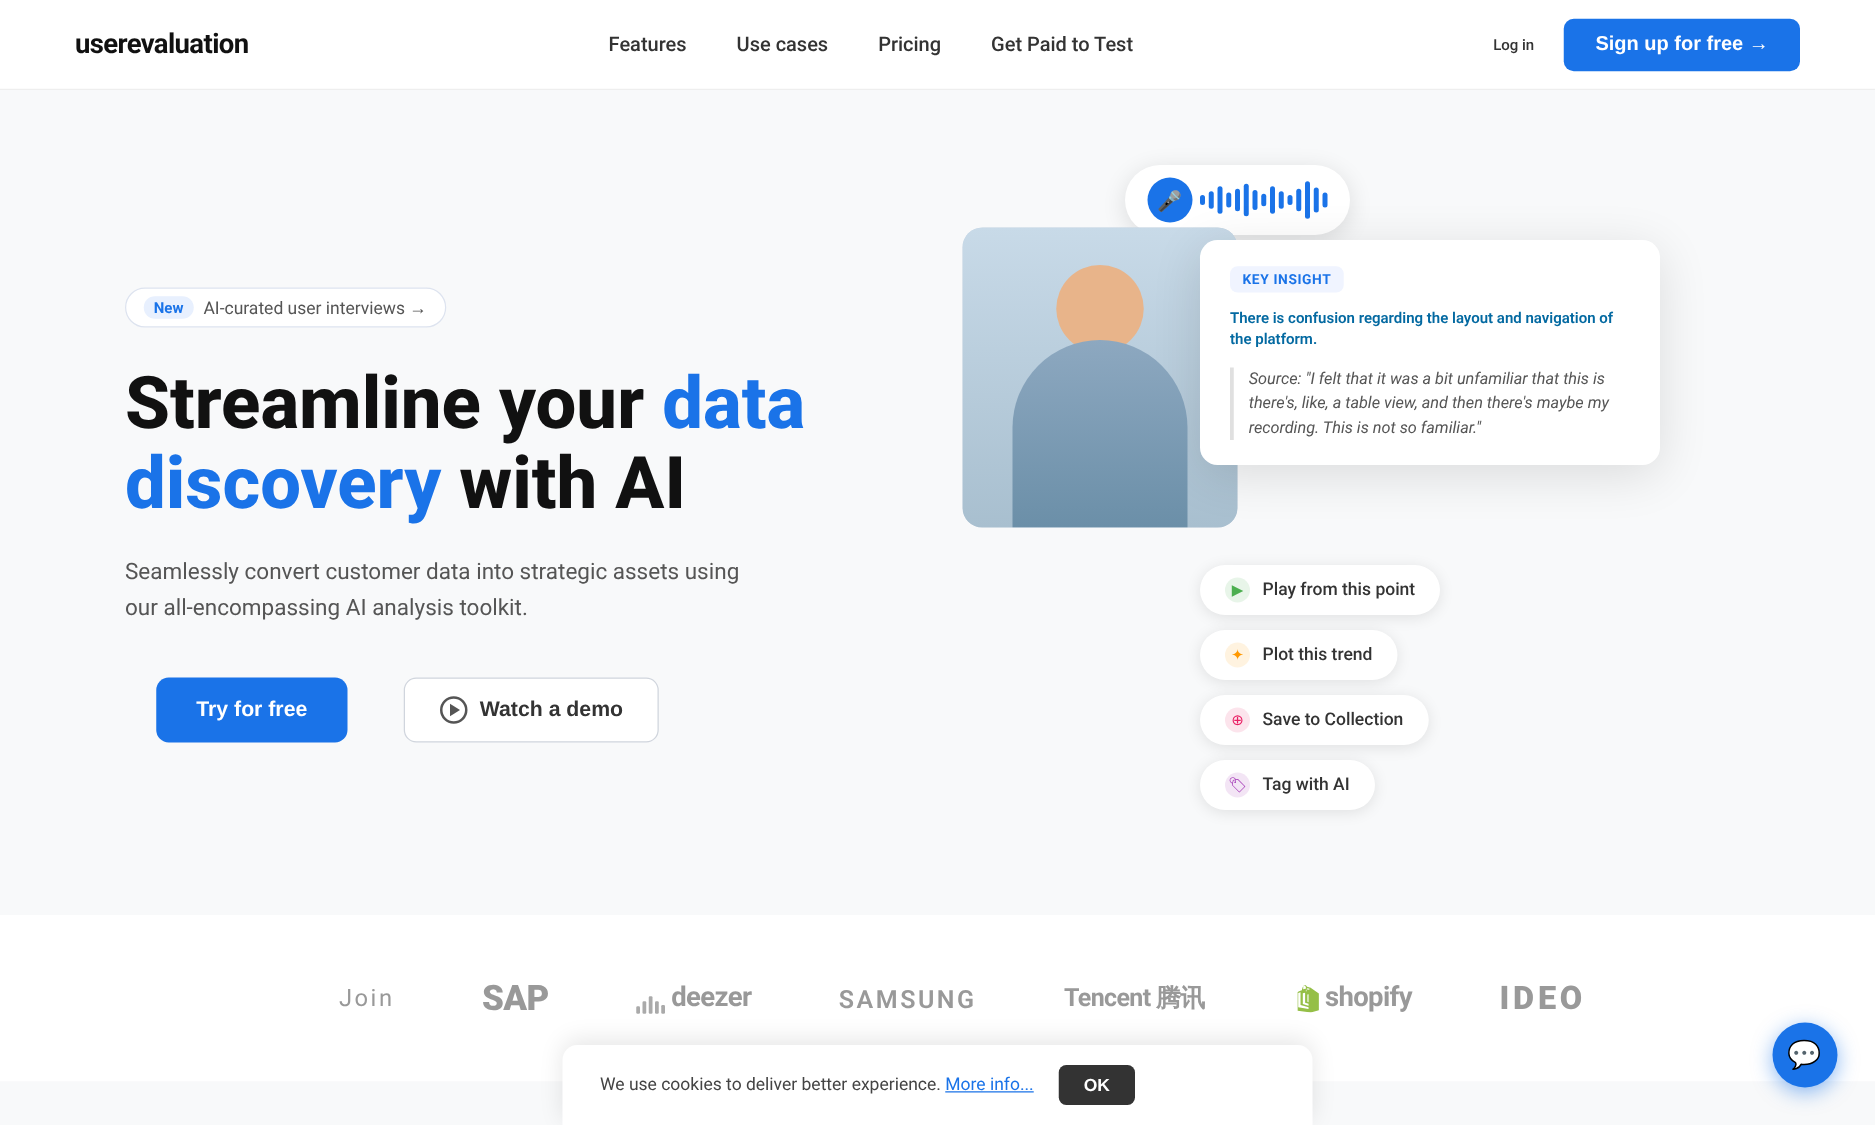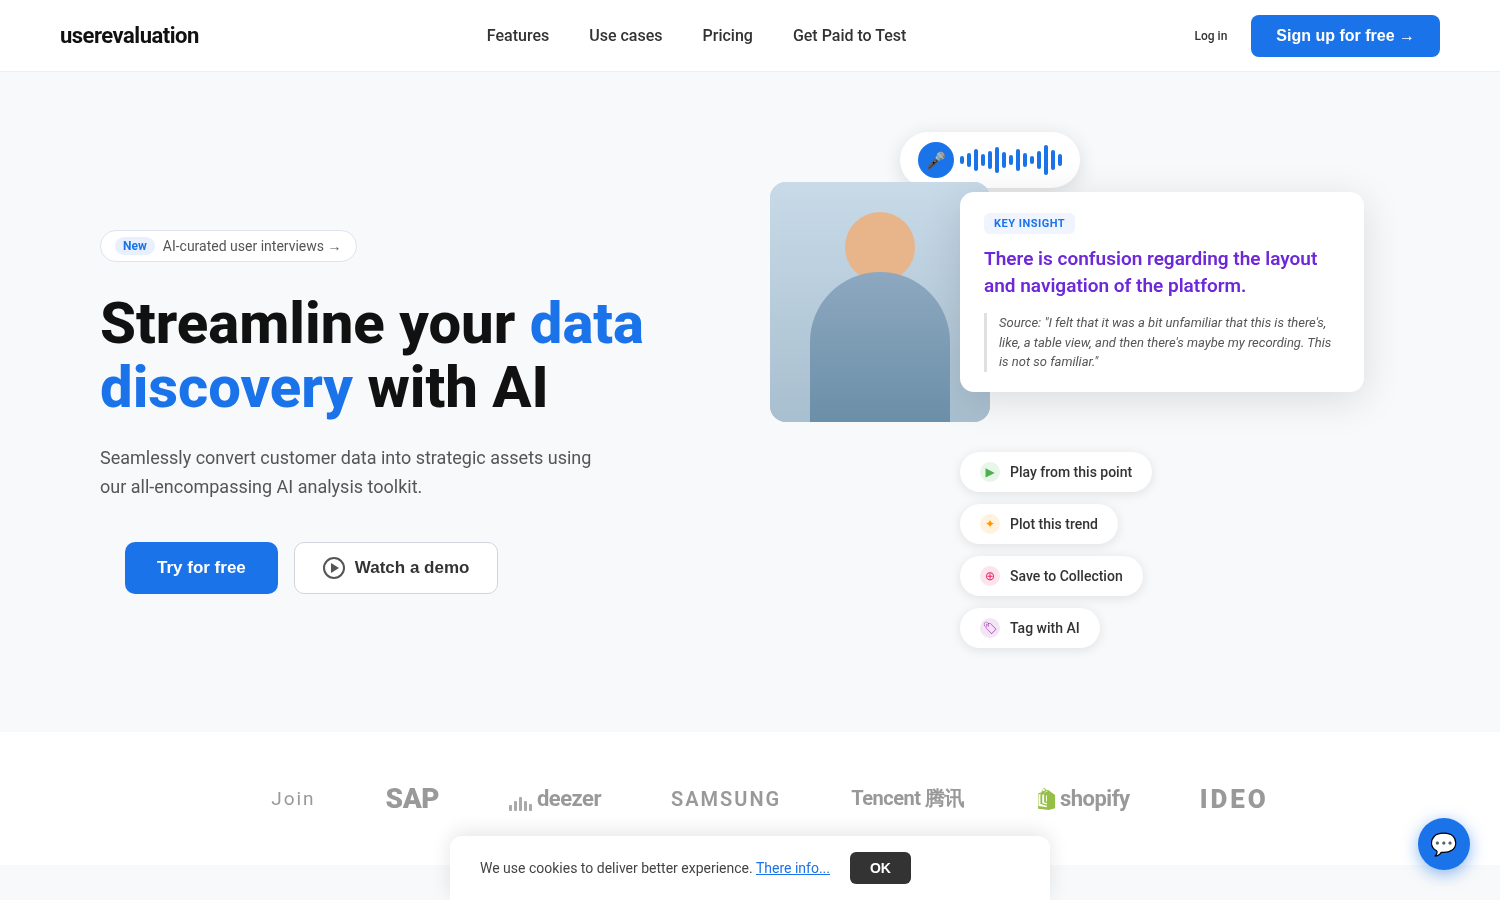--- a/index.html
+++ b/index.html
@@ -139,20 +139,21 @@
       color: #333;
       border: 1.5px solid #d0d5dd;
       padding: 14px 28px;
       border-radius: 10px;
       font-size: 17px;
       font-weight: 600;
       cursor: pointer;
       display: flex;
       align-items: center;
       gap: 10px;
+      margin-left: 29px;
     }
     .play-icon {
       width: 22px;
       height: 22px;
       border: 2px solid #555;
       border-radius: 50%;
       display: flex;
       align-items: center;
       justify-content: center;
     }
@@ -225,38 +226,38 @@
     }
 
     .insight-card {
       position: absolute;
       top: 60px;
       left: 140px;
       background: #fff;
       border-radius: 14px;
       padding: 20px 24px;
       box-shadow: 0 8px 40px rgba(0,0,0,0.12);
-      width: 404px;
+      width: 368px;
     }
     .insight-tag {
       background: #f0f4ff;
       color: #1a73e8;
       font-size: 11px;
       font-weight: 700;
       padding: 4px 10px;
       border-radius: 6px;
       display: inline-block;
       margin-bottom: 12px;
       letter-spacing: 0.5px;
       text-transform: uppercase;
     }
     .insight-title {
-      font-size: 19px;
+      font-size: 12px;
       font-weight: 600;
-      color: #6d28d9;
+      color: #0369a1;
       margin-bottom: 14px;
       line-height: 1.4;
     }
     .insight-source {
       font-size: 13px;
       color: #555;
       font-style: italic;
       line-height: 1.5;
       border-left: 3px solid #e0e0e0;
       padding-left: 12px;
@@ -507,20 +508,20 @@
         <span style="font-size:22px;font-weight:700;color:#999;">shopify</span>
       </span>
     </span>
     <span class="company-logo ideo">IDEO</span>
   </div>
 </section>
 
 <div class="cookie-banner">
   <span class="cookie-text">
     <span>We use cookies to deliver better experience.</span>
-    <span class="cookie-more">There info...</span>
+    <span class="cookie-more">More info...</span>
   </span>
   <button class="cookie-ok">OK</button>
 </div>
 
 <div class="chat-widget">
   <span>💬</span>
 </div>
 
 </body></html>

